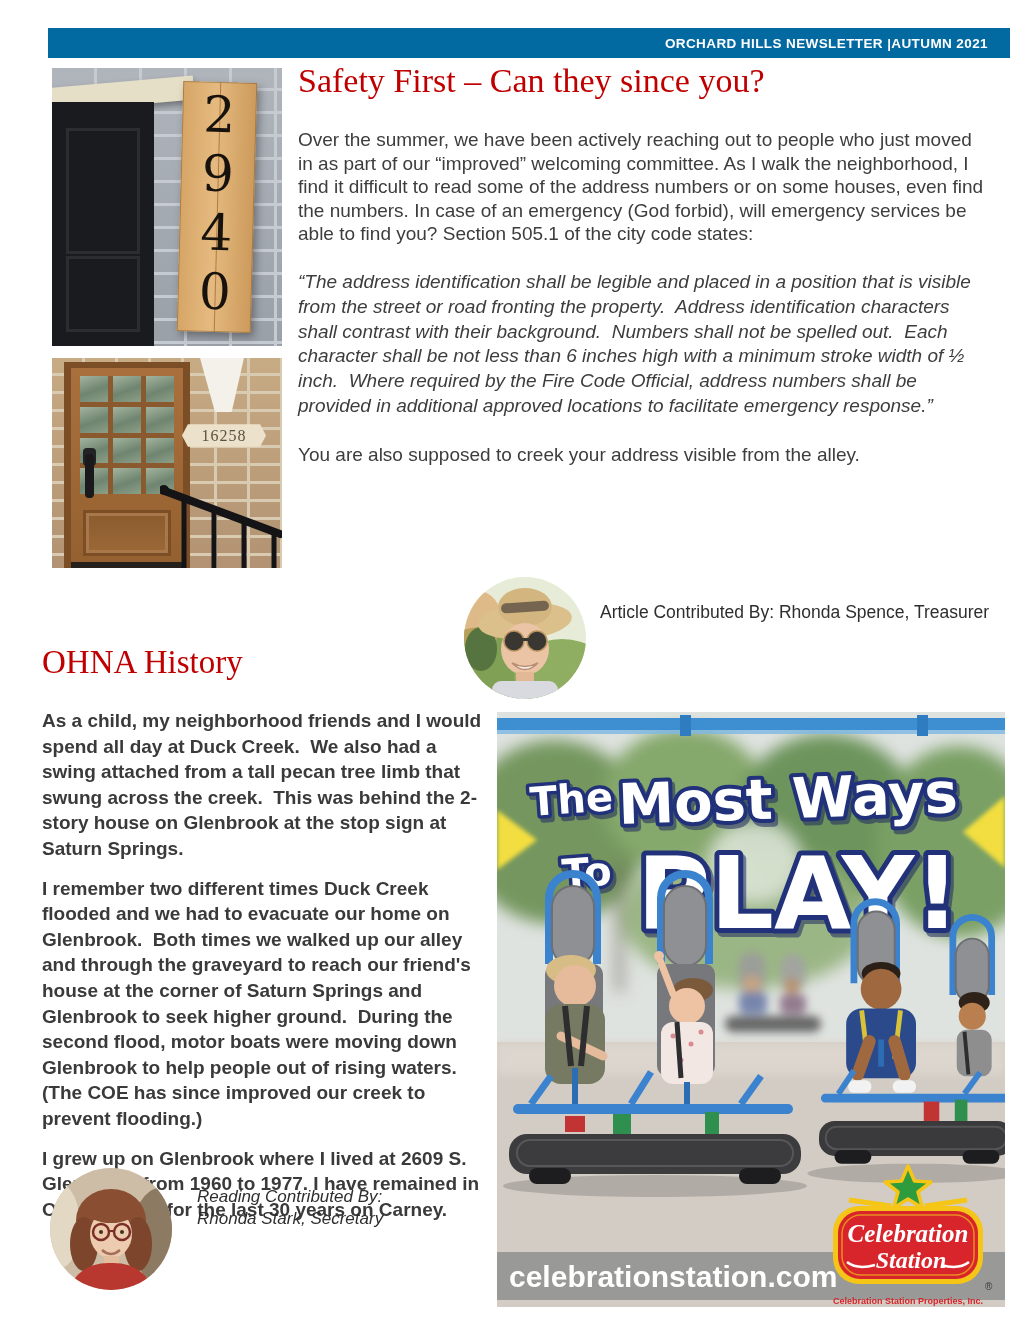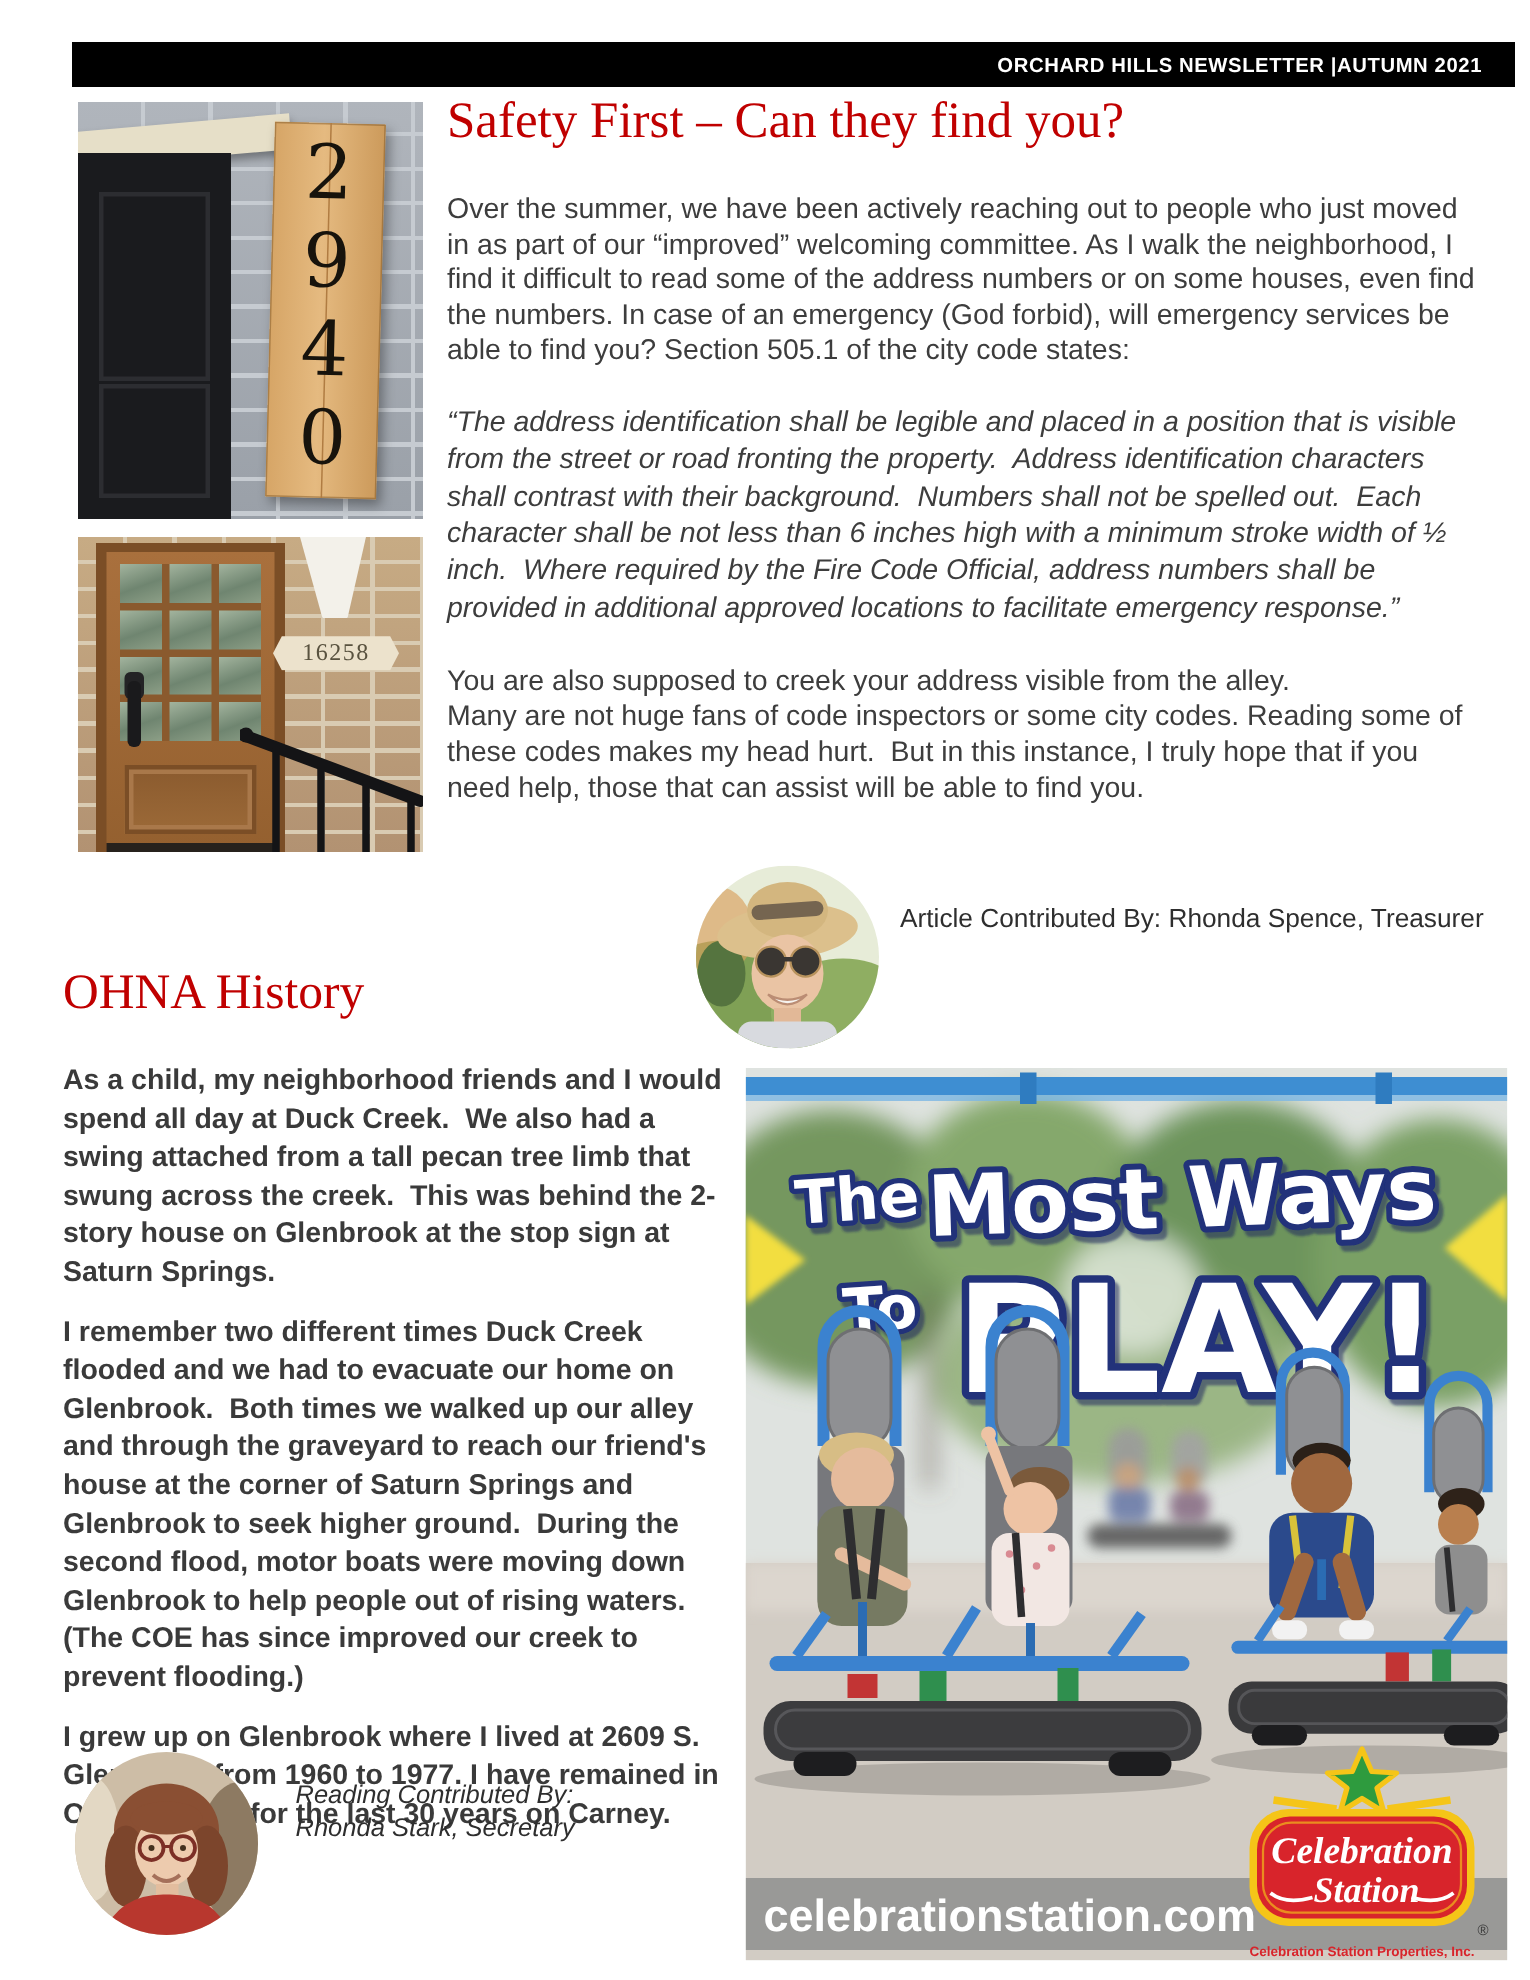--- a/index.html
+++ b/index.html
@@ -3,21 +3,21 @@
 <meta charset="utf-8">
 <style>
   html,body{margin:0;padding:0;}
   body{
     width:1020px;height:1320px;position:relative;background:#ffffff;
     font-family:"Liberation Sans",sans-serif;overflow:hidden;
   }
   
   .header-bar{
     position:absolute;left:48px;top:28px;width:962px;height:30px;
-    background:#000000;color:#fff;display:flex;align-items:center;justify-content:flex-end;
+    background:#0369a1;color:#fff;display:flex;align-items:center;justify-content:flex-end;
     padding-right:22px;box-sizing:border-box;font-size:13.5px;letter-spacing:.4px;font-weight:bold;
   }
   
   .photo1{position:absolute;left:52px;top:68px;width:230px;height:278px;overflow:hidden;background:#a2a8af;}
   .p1-brick{position:absolute;inset:0;
     background-color:#a2a8af;
     background-image:
       repeating-linear-gradient(180deg,rgba(255,255,255,0) 0 20px,#c6cbd1 20px 23px),
       repeating-linear-gradient(90deg,rgba(255,255,255,0) 0 42px,#c6cbd1 42px 45px),
       linear-gradient(180deg,#b0b5bc,#9aa0a8);}
@@ -97,25 +97,25 @@
   <div class="p1-door">
     <div class="p1-door-panel"></div>
     <div class="p1-door-panel2"></div>
   </div>
   <div class="p1-plank">
     <div class="p1-seam"></div>
     <div class="p1-digits">2940</div>
   </div>
 </div>
 
-<h1 class="a1-title">Safety First – Can they find you?</h1>
+<h1 class="a1-title">Safety First – Can they since you?</h1>
 <div class="a1-body">
   <p>Over the summer, we have been actively reaching out to people who just moved in as part of our “improved” welcoming committee. As I walk the neighborhood, I find it difficult to read some of the address numbers or on some houses, even find the numbers. In case of an emergency (God forbid), will emergency services be able to find you? Section 505.1 of the city code states:</p>
   <p class="a1-quote">“The address identification shall be legible and placed in a position that is visible from the street or road fronting the property.  Address identification characters shall contrast with their background.  Numbers shall not be spelled out.  Each character shall be not less than 6 inches high with a minimum stroke width of ½ inch.  Where required by the Fire Code Official, address numbers shall be provided in additional approved locations to facilitate emergency response.”</p>
-  <p><span style="display:block">You are also supposed to creek your address visible from the alley.</span><span>Many are not huge fans of code inspectors or some city codes. Reading some of these codes makes my head hurt.  But in this instance, I truly hope that if you need help, those that can assist will be able to find you.</span></p>
+  <p><span style="display:block">You are also supposed to creek your address visible from the alley.</span></p>
 </div>
 
 <div class="photo2">
   <div class="p2-brick"></div>
   <div class="p2-doorframe">
     <div class="p2-door">
       <div class="p2-glass">
         <div class="pane"></div>
         <div class="pane"></div>
         <div class="pane"></div>

